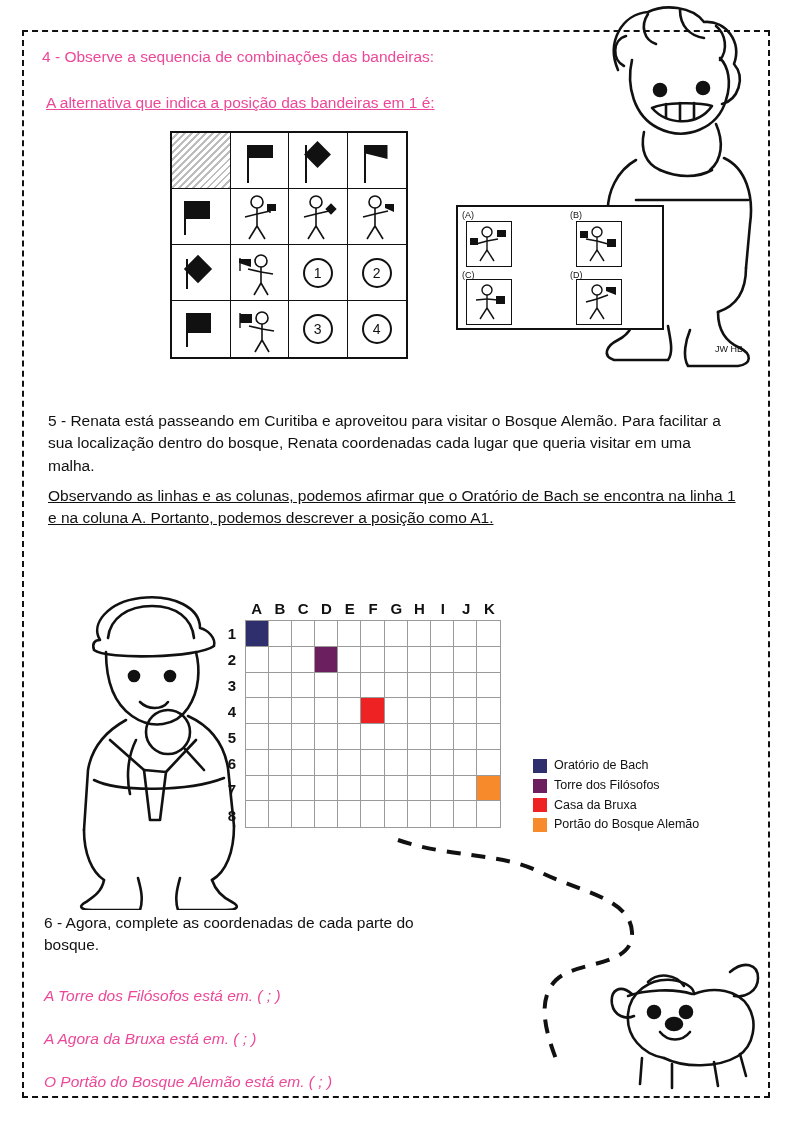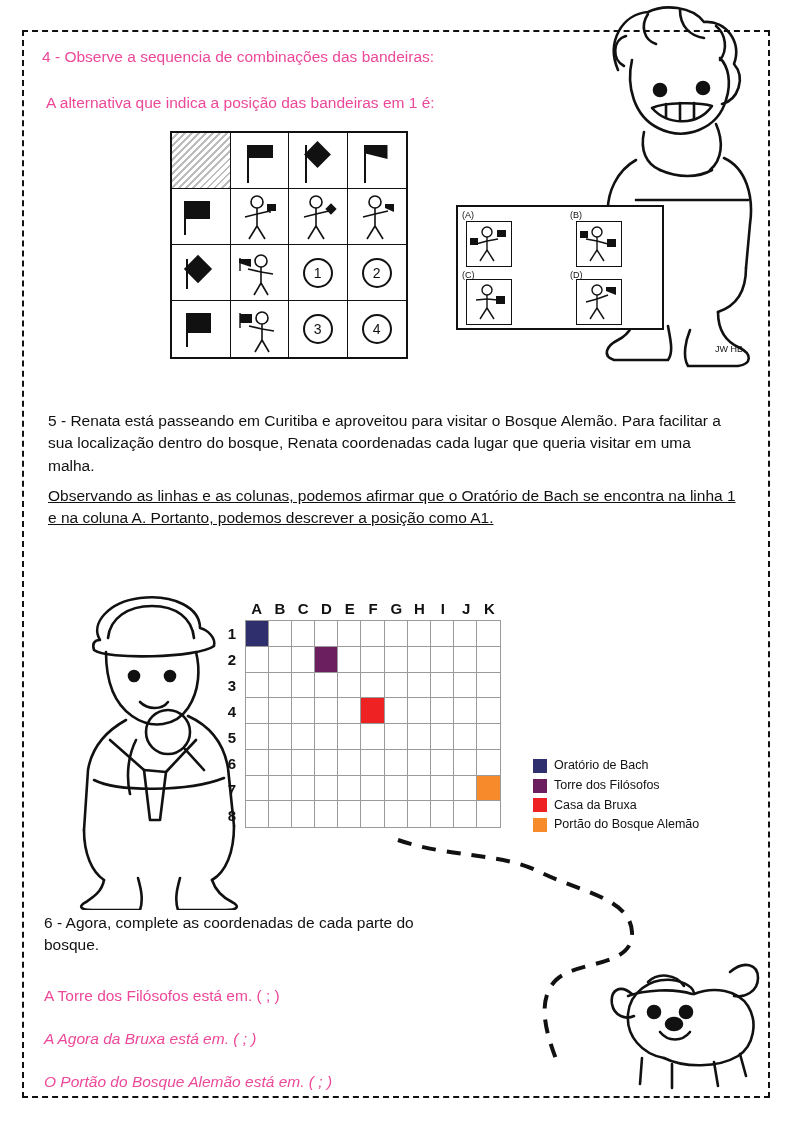--- a/index.html
+++ b/index.html
@@ -119,21 +119,21 @@
 
 <div class="page">
 
   <div class="dashed-frame"></div>
 
   <div class="txt" style="left:42px;top:46px;width:520px;">
     <span>4 -</span>
     <span>Observe a sequencia de combinações das bandeiras:</span>
   </div>
 
-  <div class="txt" style="left:46px;top:92px;width:500px;">A alternativa que indica a posição das bandeiras em 1 é:</div>
+  <div class="txt" style="left:46px;top:92px;width:500px;text-decoration:underline;">A alternativa que indica a posição das bandeiras em 1 é:</div>
 
   <div class="grid4">
 
     <div class="cell hatch"></div>
     <div class="cell">
       <span class="flag" style="left:16px;top:12px;width:38px;height:38px;">
         <span class="pole" style="left:0;top:0;height:38px;"></span>
         <span class="sq" style="left:2px;top:0;width:24px;height:13px;"></span>
       </span>
     </div>
@@ -505,17 +505,17 @@
       <path d="M44 108 L42 134 M74 114 L74 138 M116 112 L120 136 M142 104 L148 126"></path>
       <path d="M30 46 C46 40, 76 38, 94 44"></path>
     </g>
   </svg>
 
   <div class="block" style="left:44px;top:912px;width:370px;">
     <span>6 -</span>
     <span>Agora, complete as coordenadas de cada parte do bosque.</span>
   </div>
 
-  <div class="txt" style="left:44px;top:985px;width:420px;">A Torre dos Filósofos está em. (    ;     )</div>
+  <div class="txt" style="left:44px;top:985px;width:420px;font-style:italic;">A Torre dos Filósofos está em. (    ;     )</div>
   <div class="txt" style="left:44px;top:1028px;width:420px;font-style:italic;">A Agora da Bruxa está em. (    ;     )</div>
   <div class="txt" style="left:44px;top:1071px;width:460px;font-style:italic;">O Portão do Bosque Alemão está em. (    ;     )</div>
 
 </div>
 
 </body></html>

